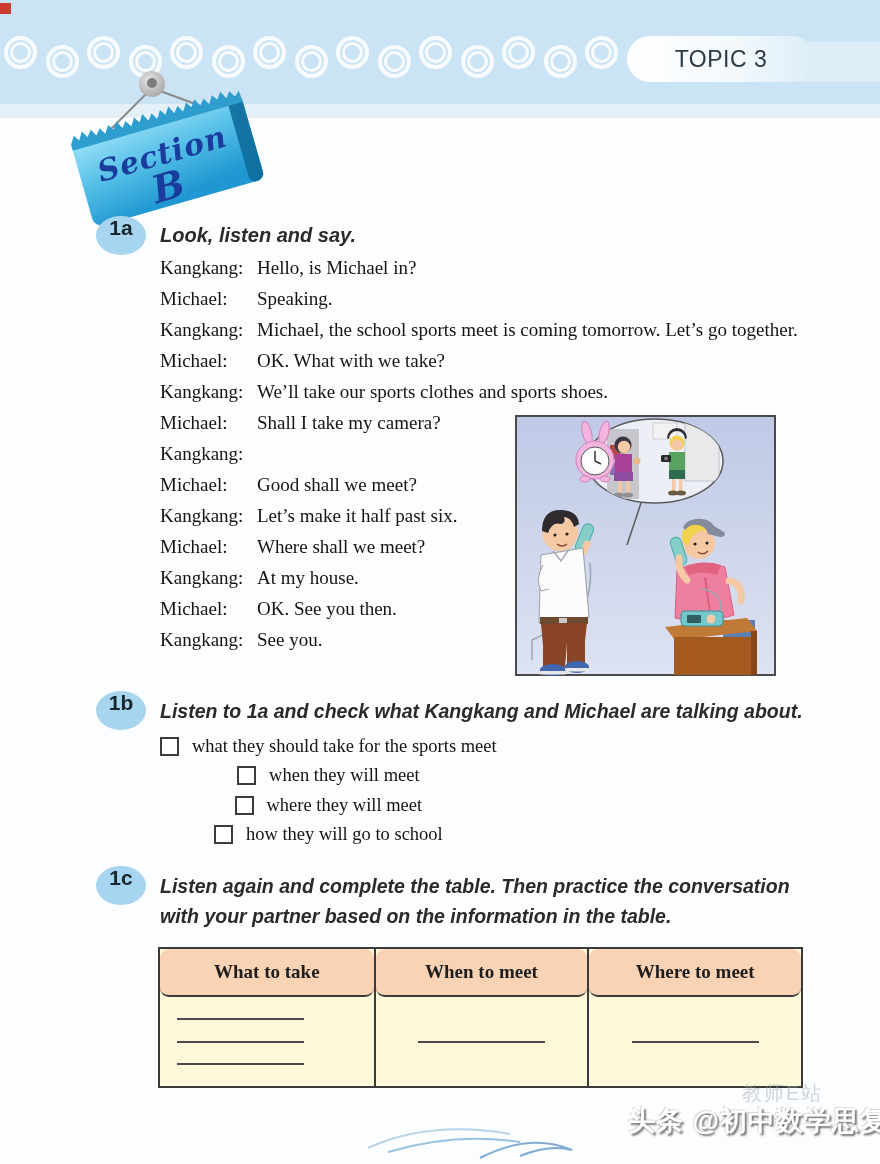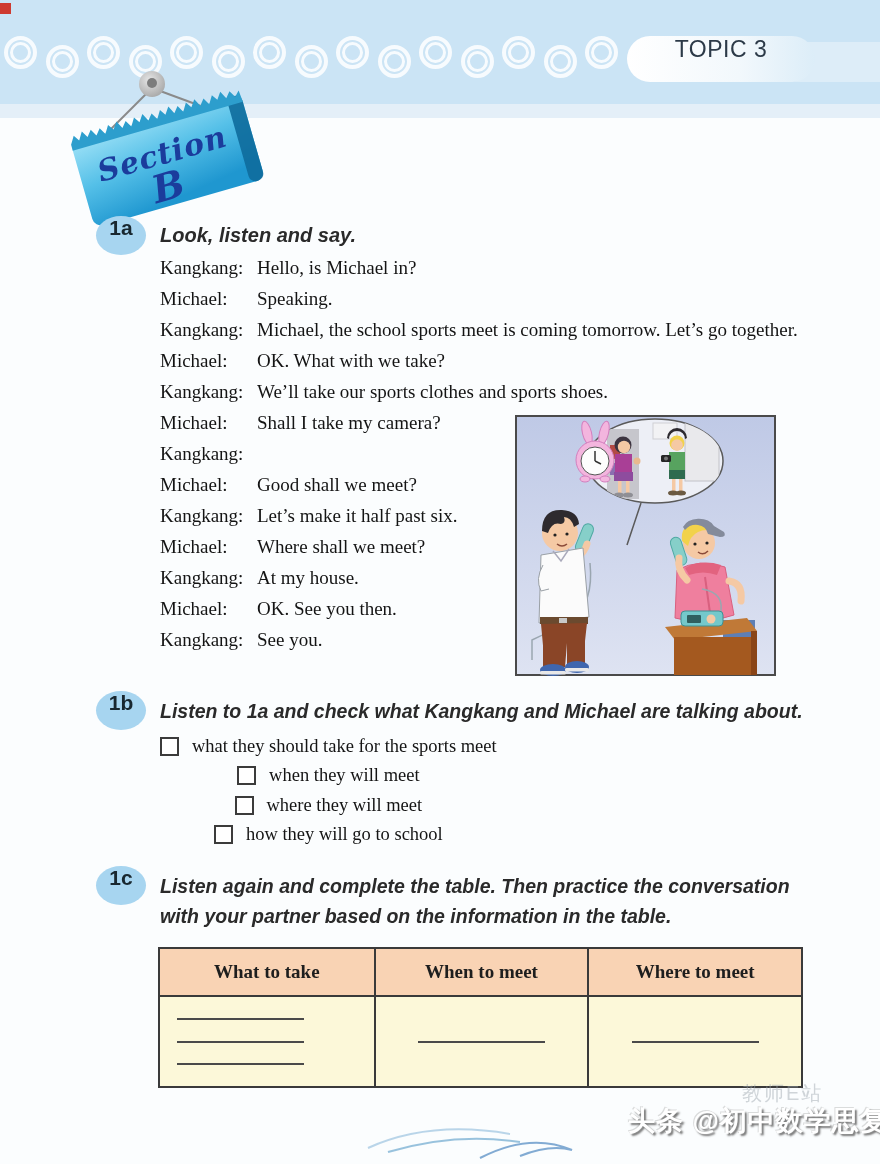--- a/index.html
+++ b/index.html
@@ -9,21 +9,21 @@
   .band{position:absolute;left:0;top:0;width:880px;height:104px;background:#CBE4F5;}
   .band-strip{position:absolute;left:0;top:104px;width:880px;height:14px;background:#E4EFF8;}
   .corner-mark{position:absolute;left:0;top:3px;width:11px;height:11px;background:#CE3A30;}
   .circles{position:absolute;left:4px;top:36px;display:flex;gap:8.5px;}
   .ring-outer{width:33px;height:33px;border:4px solid rgba(255,255,255,.85);border-radius:50%;
               box-sizing:border-box;display:flex;align-items:center;justify-content:center;}
   .ring-inner{width:15px;height:15px;border:3px solid rgba(255,255,255,.85);border-radius:50%;}
   .low{transform:translateY(9px);}
   .topic-pill{position:absolute;left:627px;top:36px;width:188px;height:46px;border-radius:23px;
               background:linear-gradient(90deg,#FFFFFF 0%,#F2F8FC 60%,#DCEDF8 100%);
-              display:flex;align-items:flex-start;justify-content:center;}
+              display:flex;align-items:center;justify-content:center;}
   .topic-pill span{font-size:23px;font-weight:500;color:#2C3A48;letter-spacing:.5px;}
   .pill-fade{position:absolute;left:790px;top:42px;width:90px;height:40px;
              background:rgba(255,255,255,.35);border-radius:8px 0 0 8px;}
   
   .plaque{position:absolute;left:48px;top:52px;}
   
   .badge{position:absolute;width:50px;height:39px;border-radius:50%;background:#A7D5F0;
          color:#18272F;font-weight:700;font-size:21px;display:flex;align-items:flex-start;justify-content:center;}
   .sec-title{position:absolute;font-weight:700;font-size:19.5px;color:#2A2A2A;white-space:nowrap;font-style:italic;}
   
@@ -38,21 +38,21 @@
   .opt-row{display:flex;align-items:center;gap:13px;height:20px;}
   .opt-box{width:19px;height:19px;border:2px solid #3B3B3B;background:#fff;box-sizing:border-box;}
   .opt-label{font-family:"Liberation Serif",serif;font-size:18.5px;color:#141414;white-space:nowrap;}
   
   .fill-table{position:absolute;left:158px;top:947px;width:641px;border:2px solid #3A3A3A;
               display:grid;grid-template-columns:1fr 1fr 1fr;background:#FCF8D9;}
   .t-col{display:flex;flex-direction:column;}
   .t-col + .t-col{border-left:2px solid #3A3A3A;}
   .t-head{height:46px;background:#F9D3B4;border-bottom:2px solid #3A3A3A;
           display:flex;align-items:center;justify-content:center;
-          font-family:"Liberation Serif",serif;font-weight:700;font-size:19px;color:#1E1E1E;}
+          font-family:"Liberation Serif",serif;font-weight:700;font-size:19px;color:#1E1E1E;border-radius:9px;}
   .t-body{height:89px;background:#FCF8D9;display:flex;flex-direction:column;
           justify-content:space-evenly;align-items:center;}
   .t-col.c1 .t-body{align-items:flex-start;padding-left:17px;}
   .blank-line{width:127px;height:0;border-bottom:2px solid #4A4A4A;}
   
   .watermark{position:absolute;left:628px;top:1103px;font-weight:700;font-size:27px;letter-spacing:1px;
              color:#FFFFFF;white-space:nowrap;
              text-shadow:2px 2px 2px rgba(110,110,110,.95),-1px -1px 0 rgba(170,170,170,.4);}
   .watermark-faint{position:absolute;left:742px;top:1080px;font-size:20px;color:#9AA4AC;opacity:.45;
                    white-space:nowrap;letter-spacing:2px;}

